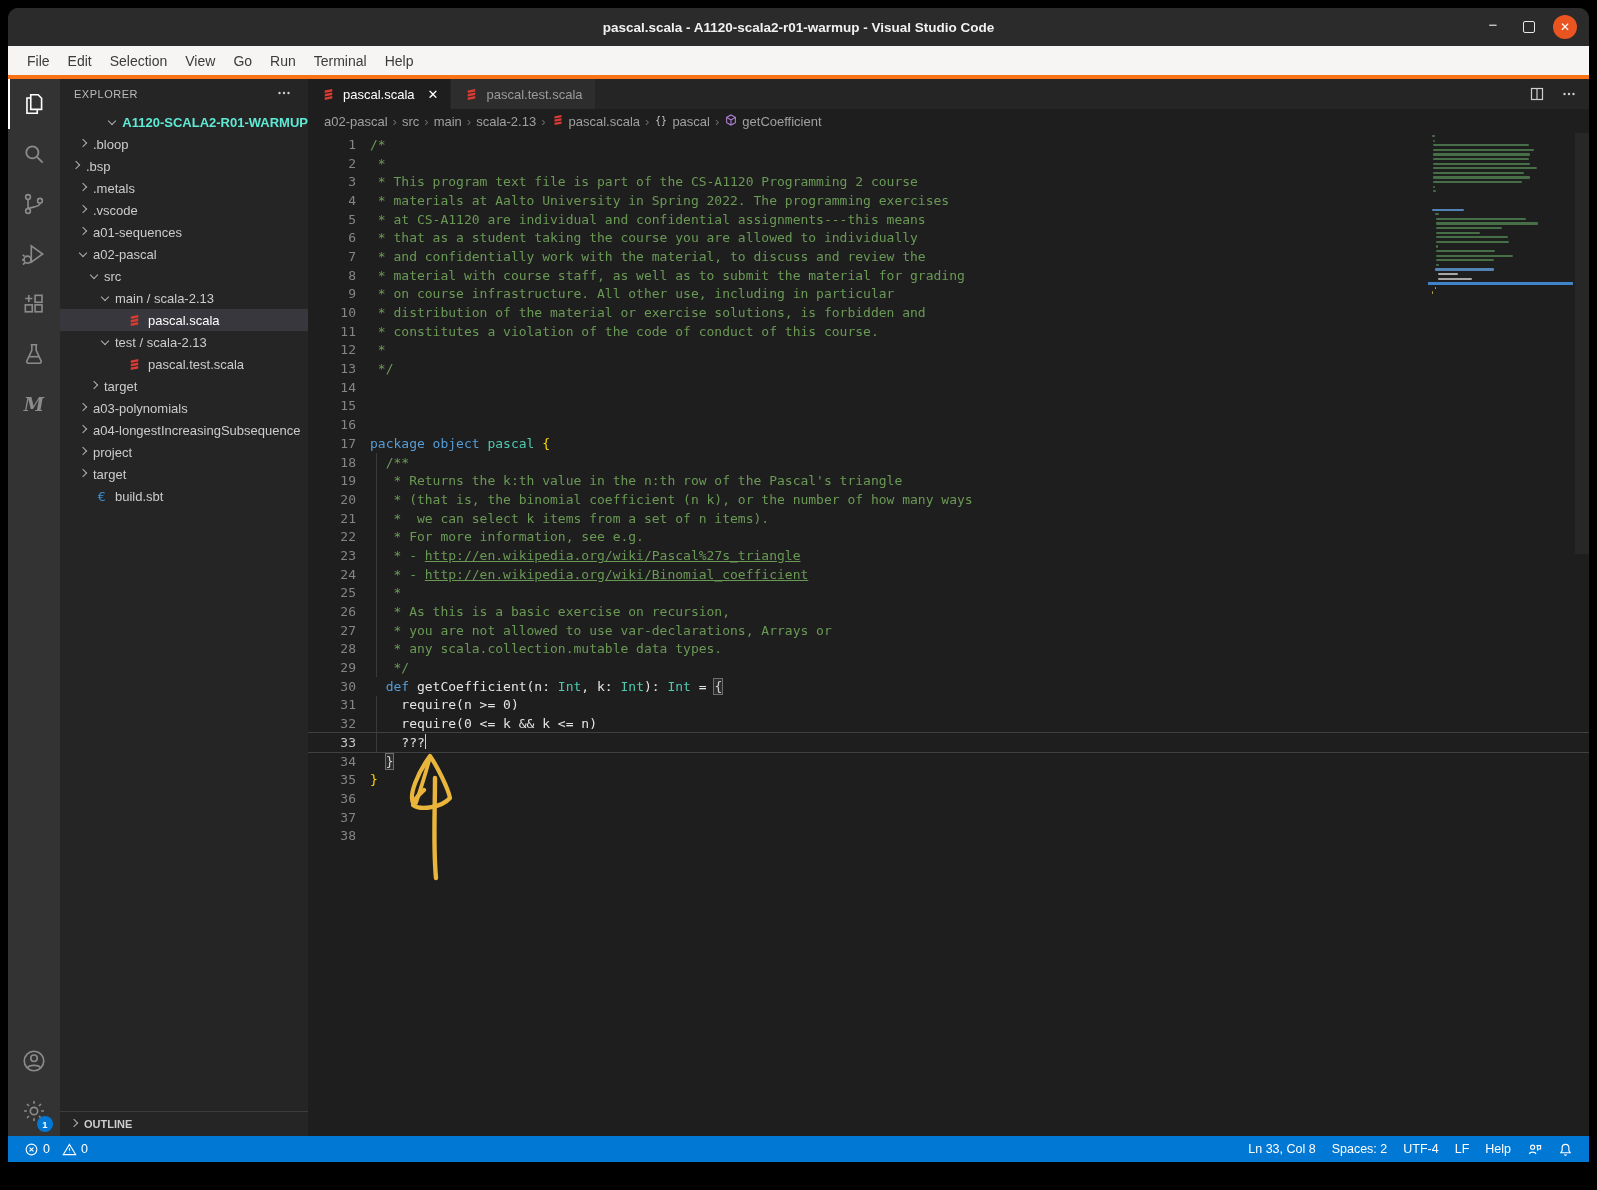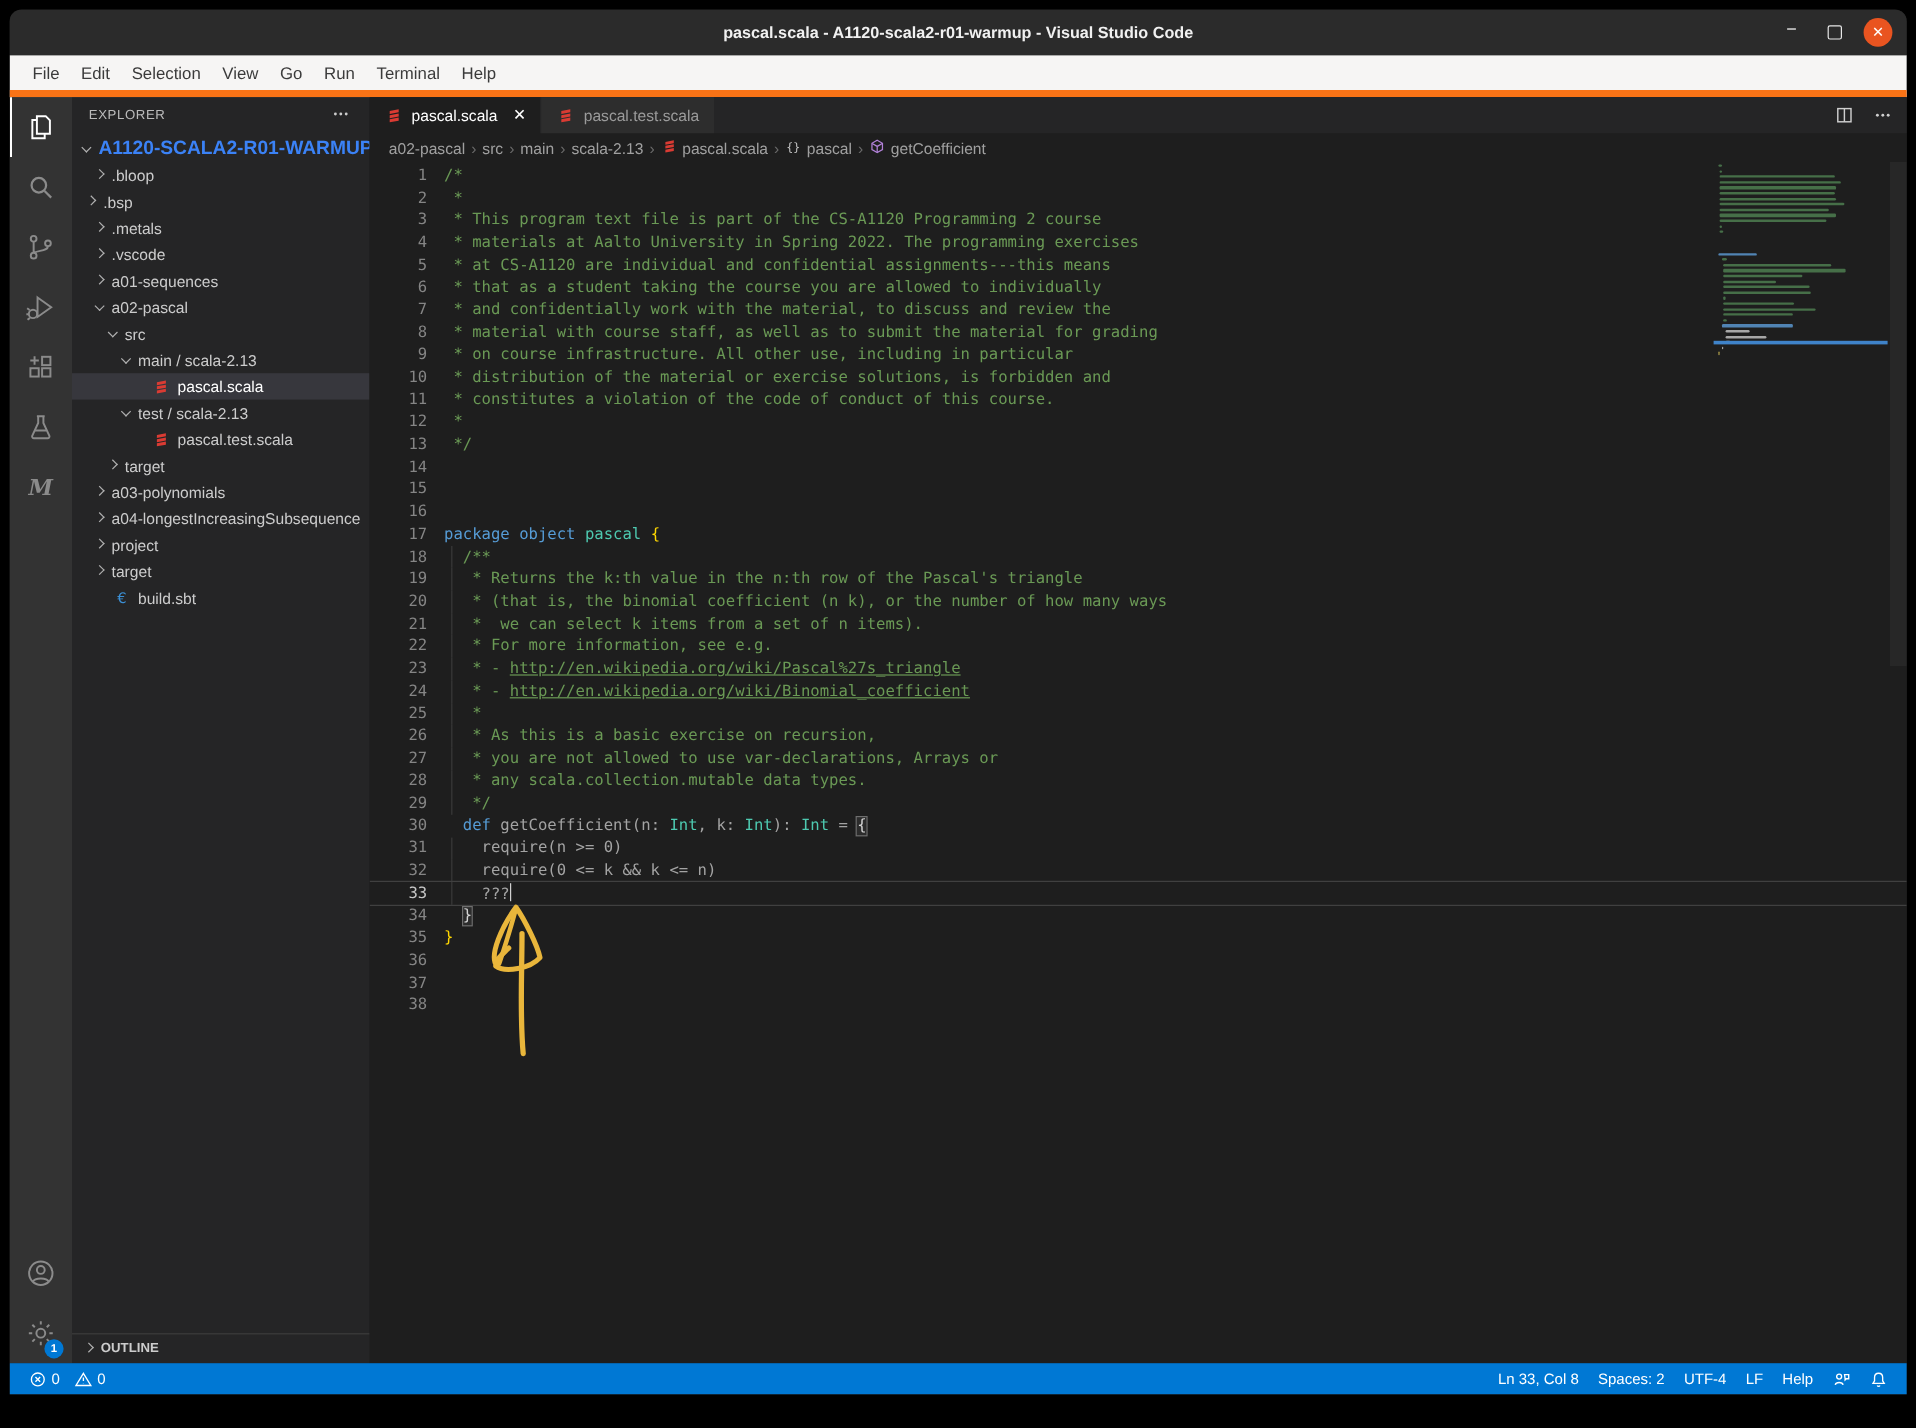--- a/index.html
+++ b/index.html
@@ -9,41 +9,41 @@
           border-radius:10px 10px 0 0;overflow:hidden;background:#1e1e1e;}
   
   .titlebar{flex:0 0 38px;background:#2b2b2b;display:flex;align-items:center;justify-content:center;position:relative;}
   .title{color:#f1f1f1;font-weight:bold;font-size:13.5px;}
   .window-controls{position:absolute;right:12px;top:0;height:100%;display:flex;align-items:center;gap:12px;}
   .wc{width:24px;height:24px;display:flex;align-items:center;justify-content:center;color:#e8e8e8;font-size:13px;border-radius:50%;}
   .wc-minimize{font-size:15px;padding-bottom:6px;}
   .wc-maximize .box{width:10px;height:10px;border:1.5px solid #e8e8e8;border-radius:2px;display:block;}
   .wc-close{background:#E95420;color:#fff;font-size:12px;font-weight:bold;}
   
-  .menubar{flex:0 0 29px;background:#f6f5f4;display:flex;align-items:center;padding:0 10px;border-bottom:6px solid #f97316;}
+  .menubar{flex:0 0 29px;background:#f6f5f4;display:flex;align-items:center;padding:0 10px;border-bottom:4px solid #f97316;}
   .menu-item{color:#3b3b3b;font-size:14px;padding:0 9px;}
   
   .main{flex:1;display:flex;min-height:0;}
   .activitybar{width:52px;background:#333333;display:flex;flex-direction:column;align-items:center;}
   .act{width:52px;height:50px;display:flex;align-items:center;justify-content:center;color:#8b8b8b;position:relative;}
   .act.active{color:#ffffff;box-shadow:inset 2px 0 0 #ffffff;}
   .act svg{width:26px;height:26px;display:block;}
   .act .badge{position:absolute;right:7px;bottom:4px;background:#0078d4;color:#fff;border-radius:50%;
               width:16px;height:16px;font-size:9.5px;display:flex;align-items:center;justify-content:center;font-weight:bold;}
   .act-spacer{flex:1;}
   
   .sidebar{width:248px;background:#252526;display:flex;flex-direction:column;color:#cccccc;min-height:0;}
   .sidebar-header{flex:0 0 30px;display:flex;align-items:center;padding:0 14px;}
   .sidebar-title{font-size:11px;color:#bbbbbb;letter-spacing:.5px;flex:1;}
   .sidebar-more{color:#cccccc;width:18px;height:18px;}
   .sidebar-more svg{width:16px;height:16px;}
   .tree{flex:1;overflow:hidden;font-size:13px;padding-top:2px;}
   .row{height:22px;display:flex;align-items:center;white-space:nowrap;color:#cccccc;}
   .row.selected{background:#37373d;color:#ffffff;}
-  .row.root{font-weight:bold;color:#3b82f6;font-size:16px;}
+  .row.root{font-weight:bold;color:#5eead4;font-size:13px;justify-content:flex-end;}
   .chev{width:16px;height:16px;flex:0 0 16px;position:relative;margin-right:2px;}
   .chev::after{content:"";position:absolute;left:5px;top:4px;width:5px;height:5px;
                border-right:1.4px solid #b0b0b0;border-bottom:1.4px solid #b0b0b0;}
   .chev.col::after{transform:rotate(-45deg);}
   .chev.exp::after{transform:rotate(45deg);}
   .chev.none::after{display:none;}
   .ficon{width:16px;height:16px;margin-right:6px;flex:0 0 16px;display:flex;align-items:center;justify-content:center;}
   .ficon svg{width:15px;height:15px;}
   .outline-row{flex:0 0 24px;display:flex;align-items:center;padding:0 6px;font-size:11px;font-weight:bold;color:#cccccc;
                border-top:1px solid #3c3c3c;background:#252526;}
@@ -63,21 +63,21 @@
   
   .codearea{flex:1;position:relative;overflow:hidden;font-family:"DejaVu Sans Mono","Liberation Mono",monospace;font-size:13px;}
   .codelines{position:absolute;left:0;top:2px;right:0;}
   .line{height:18.7px;display:flex;align-items:center;position:relative;}
   .line.current::before{content:"";position:absolute;left:0;right:0;top:-1px;bottom:-1px;
                         border-top:1px solid #404040;border-bottom:1px solid #404040;pointer-events:none;}
   .ln{width:48px;text-align:right;color:#858585;flex:0 0 48px;}
   .line.current .ln{color:#c6c6c6;}
   .ltext{margin-left:14px;white-space:pre;color:#d4d4d4;}
   .guide{position:absolute;left:68px;top:0;bottom:0;border-left:1px solid #3a3a3a;pointer-events:none;}
-  .c-cmt{color:#6A9955;} .c-kw{color:#569CD6;} .c-ty{color:#4EC9B0;} .c-pl{color:#a3a3a3;}
+  .c-cmt{color:#6A9955;} .c-kw{color:#569CD6;} .c-ty{color:#4EC9B0;} .c-pl{color:#e5e5e5;}
   .c-lnk{color:#6A9955;text-decoration:underline;}
   .c-br1{color:#FFD700;}
   .c-brm{color:#D4D4D4;outline:1px solid #6e6e6e;background:rgba(110,110,110,.18);}
   .cursor{display:inline-block;width:1.5px;height:15px;background:#d0d0d0;vertical-align:-2px;}
   
   .minimap{position:absolute;right:16px;top:2px;width:143px;height:180px;pointer-events:none;}
   .mbar{position:absolute;height:2.2px;border-radius:1px;opacity:.85;}
   .mcur{position:absolute;left:-2px;right:0;height:2.6px;background:#3f83c9;}
   .scrollstrip{position:absolute;right:0;top:0;width:14px;height:42%;background:#2f2f2f;opacity:.55;}
   

